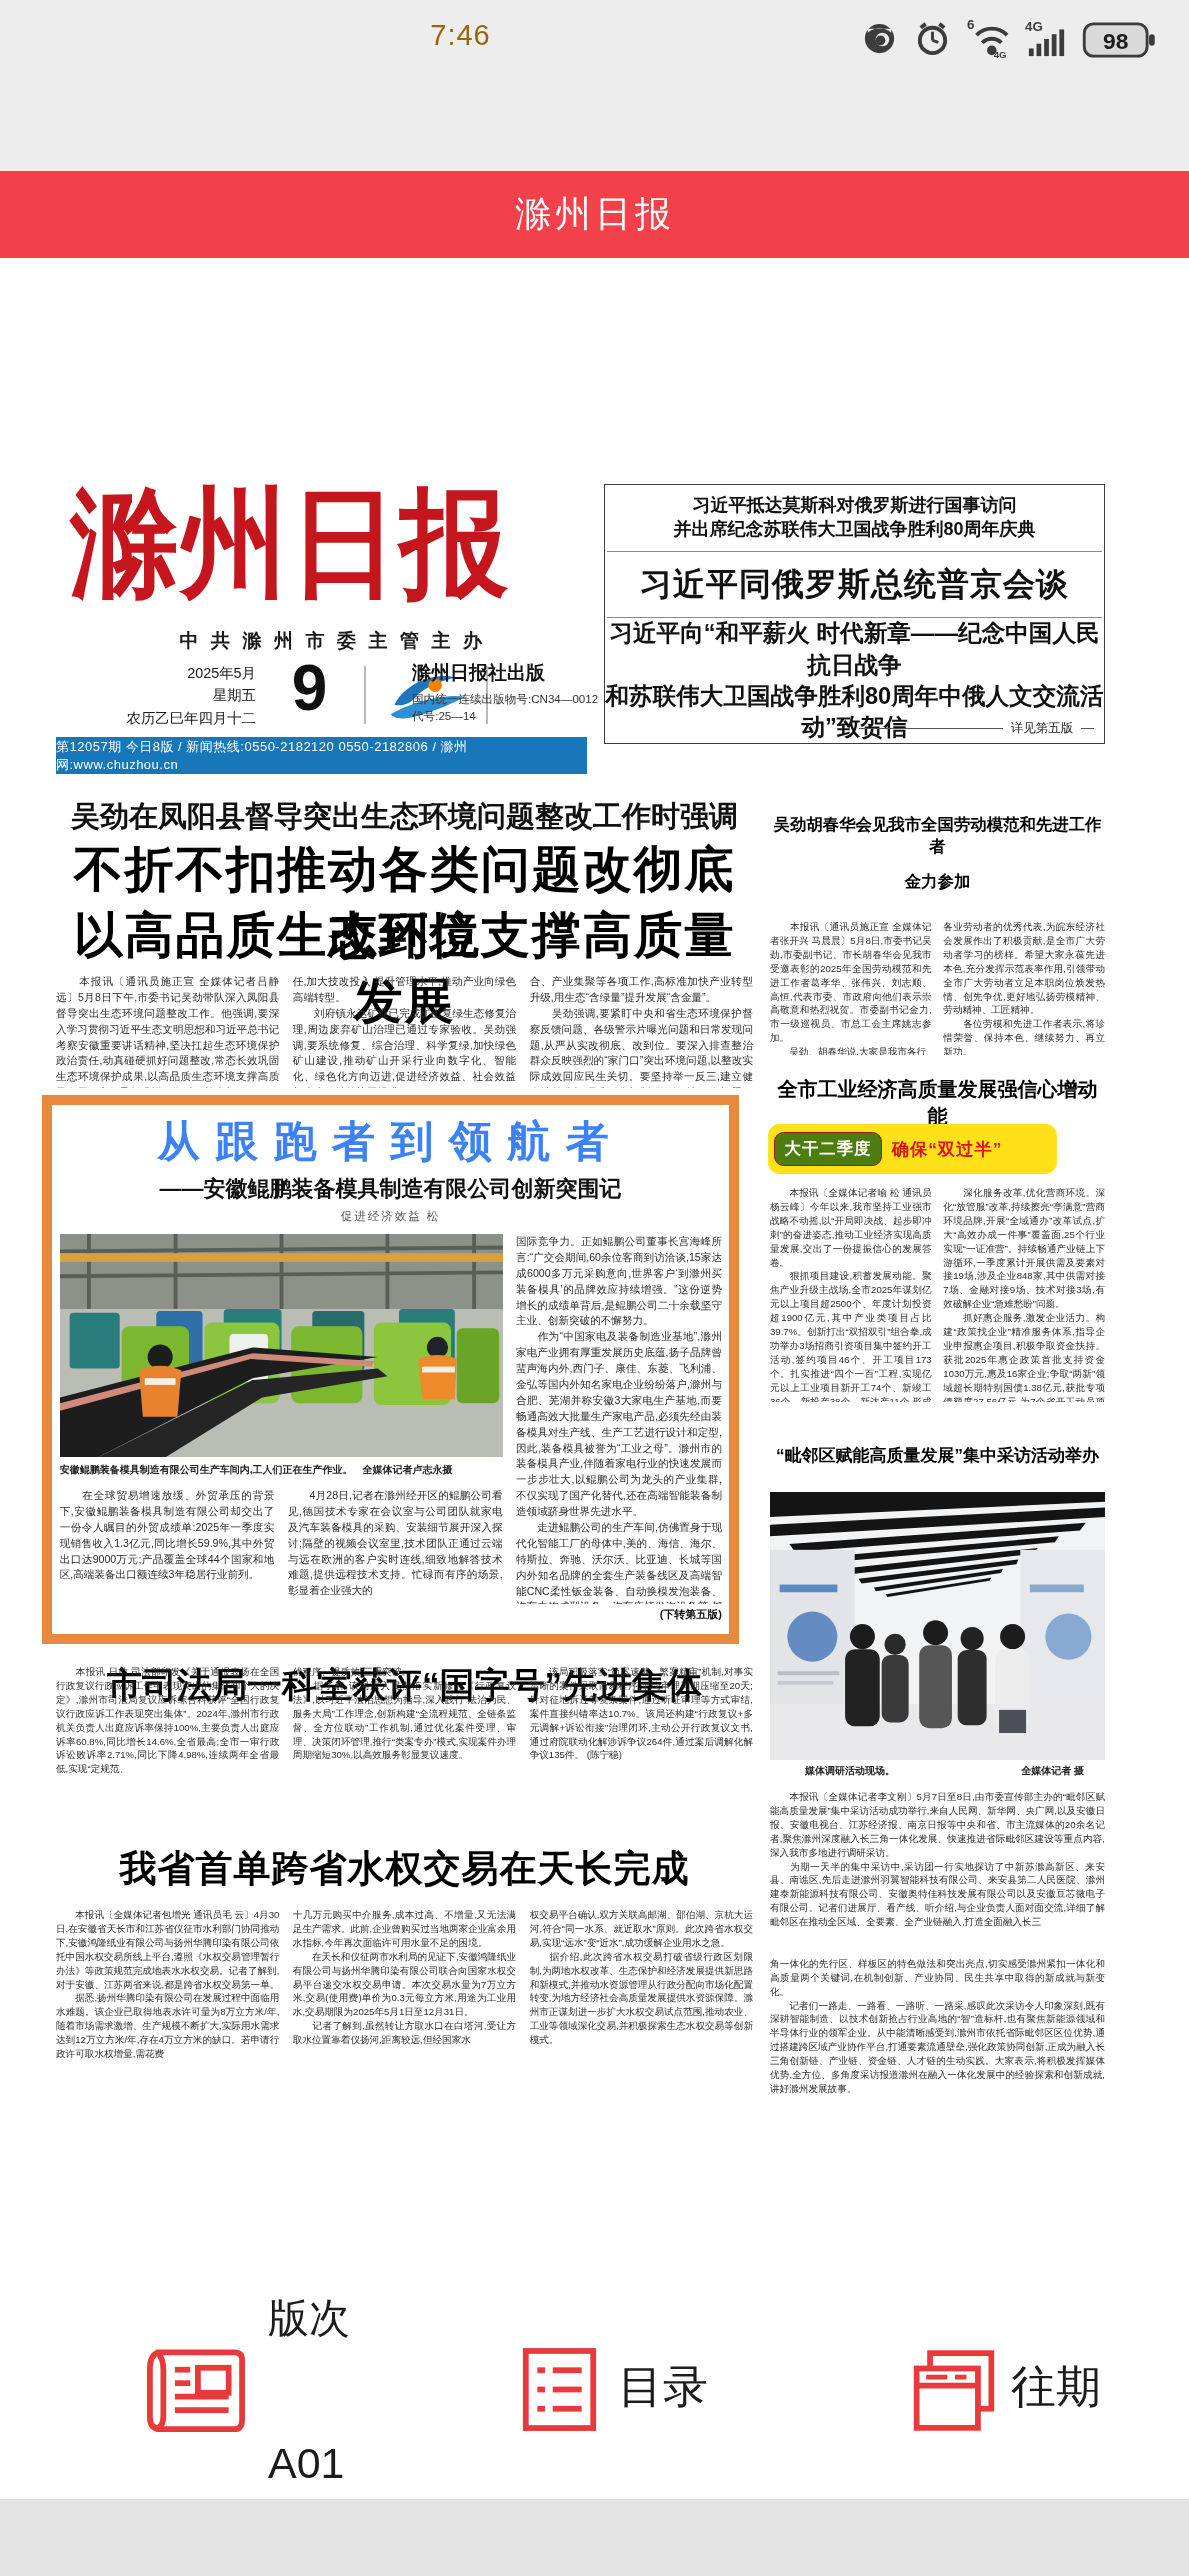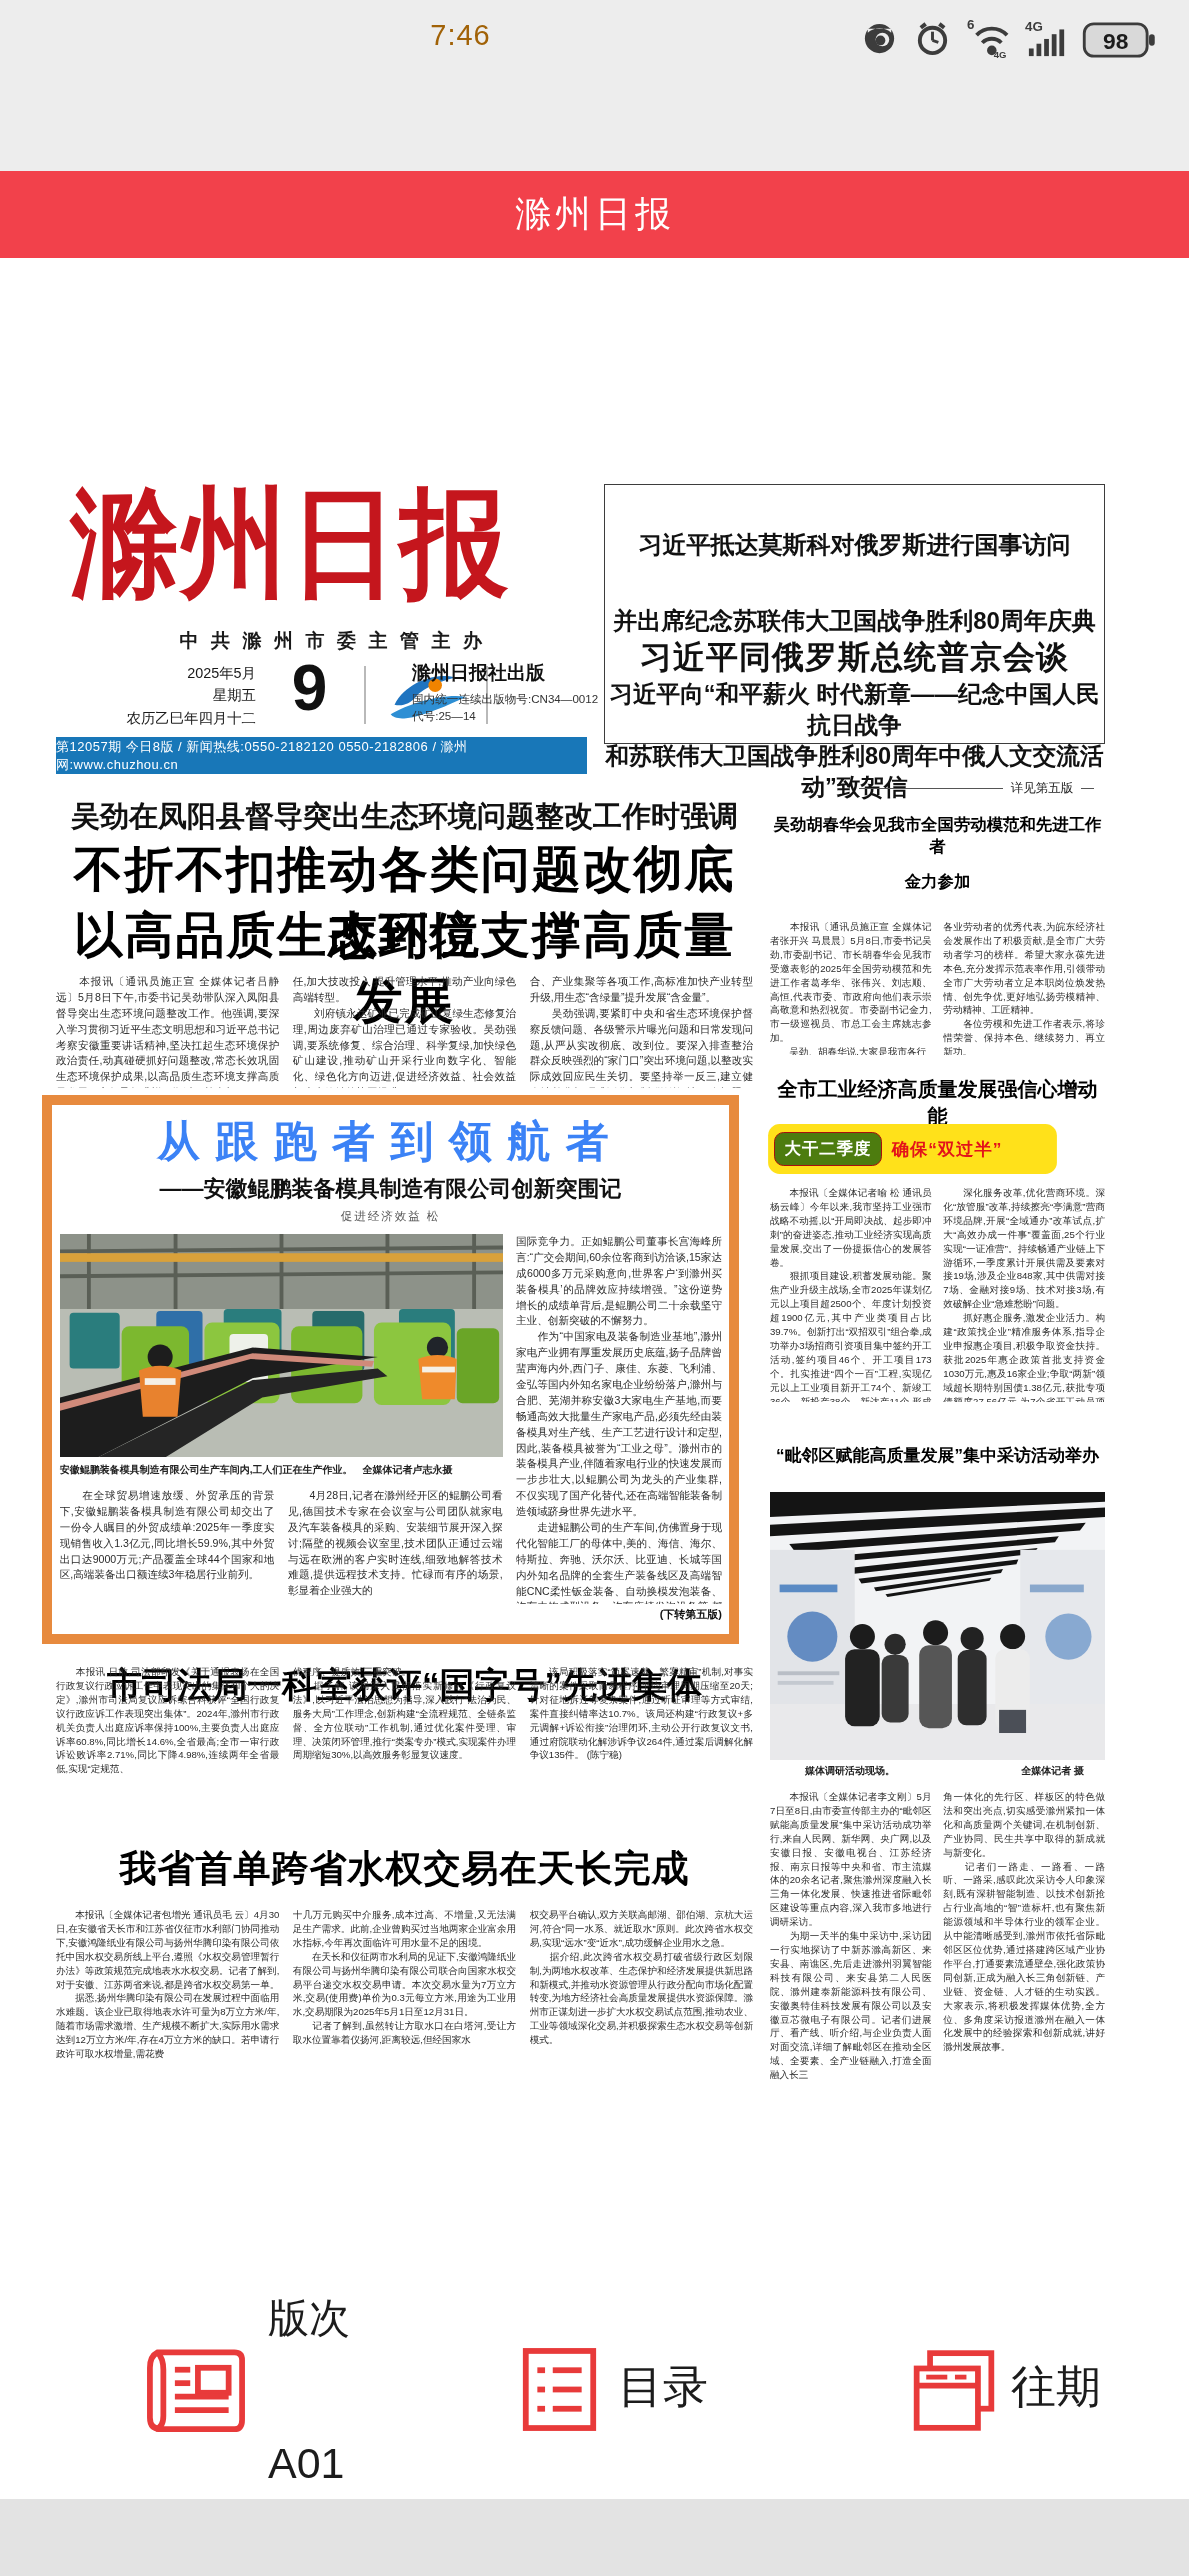--- a/index.html
+++ b/index.html
@@ -26,21 +26,21 @@
   .day-num{left:266px;top:651px;width:87px;font-size:64px;font-weight:900;color:#111;text-align:center;}
   .vline{width:1.9px;height:58px;background:#b9b9b9;top:666px;}
   .pub-stack{left:412px;top:660px;width:289px;}
   .pub-name{font-size:19px;font-weight:800;color:#111;}
   .pub-small{font-size:11.6px;color:#333;line-height:1.5;margin-top:3.9px;}
   .info-bar{left:56px;top:737px;width:531px;height:37px;background:#1877b8;color:#fff;display:flex;align-items:center;justify-content:center;font-size:13px;letter-spacing:0.5px;}
   .headline-box{left:604px;top:484px;width:501px;height:260px;border:1.9px solid #3d3d3d;background:#fff;box-sizing:border-box;display:flex;flex-direction:column;}
   .hb-row{flex:1;display:flex;flex-direction:column;align-items:center;justify-content:center;position:relative;}
   .hb-sep{height:1px;background:#8a8a8a;margin:0 1.9px;}
   .hb-line{font-weight:800;color:#111;text-align:center;line-height:1.32;}
-  .hb-f1{font-size:24px;margin-top:44px;}
+  .hb-f1{font-size:18px;}
   .hb-f2{font-size:32px;letter-spacing:1px;}
   .hb-f3{font-size:23.6px;}
   .hb-more{position:absolute;right:9.6px;bottom:5.8px;display:flex;align-items:center;gap:7.7px;font-size:12.5px;color:#222;}
   .hb-more .dash{height:1px;background:#555;display:inline-block;}
   
   .kicker{left:56px;top:797px;width:697px;text-align:center;font-size:29px;font-weight:800;color:#111;}
   .big-head{left:56px;width:697px;text-align:center;font-size:49px;font-weight:900;color:#000;letter-spacing:1.9px;}
   .cols{display:flex;gap:13.5px;overflow:hidden;}
   .col{flex:1;font-size:10.6px;line-height:1.5;text-align:justify;color:#2b2b2b;white-space:pre-line;overflow:hidden;}
   .col-s{font-size:9.6px;line-height:1.45;}
@@ -256,21 +256,21 @@
         <circle cx="252" cy="150" r="13" fill="#1c1c1c"></circle>
           <rect x="234" y="163" width="36" height="84" rx="10" fill="#ececec"></rect>
         <rect x="238" y="226" width="28" height="24" fill="#4b4f57"></rect>
       </g>
     </svg>
   </div>
   <div class="abs caption-row" style="left:805px;top:1764px;width:279px;">
     <span>媒体调研活动现场。</span>
     <span>全媒体记者  摄</span>
   </div>
-  <div class="abs cols" style="left:770px;top:1790px;width:335px;height:322px;gap:11.6px;">
+  <div class="abs cols" style="left:770px;top:1790px;width:335px;height:322px;gap:11.6px;flex-direction:column;">
     <div class="col col-s">　　本报讯〔全媒体记者李文刚〕5月7日至8日,由市委宣传部主办的“毗邻区赋能高质量发展”集中采访活动成功举行,来自人民网、新华网、央广网,以及安徽日报、安徽电视台、江苏经济报、南京日报等中央和省、市主流媒体的20余名记者,聚焦滁州深度融入长三角一体化发展、快速推进省际毗邻区建设等重点内容,深入我市多地进行调研采访。
 　　为期一天半的集中采访中,采访团一行实地探访了中新苏滁高新区、来安县、南谯区,先后走进滁州羽翼智能科技有限公司、来安县第二人民医院、滁州建泰新能源科技有限公司、安徽奥特佳科技发展有限公司以及安徽豆芯微电子有限公司。记者们进展厅、看产线、听介绍,与企业负责人面对面交流,详细了解毗邻区在推动全区域、全要素、全产业链融入,打造全面融入长三</div>
     <div class="col col-s">角一体化的先行区、样板区的特色做法和突出亮点,切实感受滁州紧扣一体化和高质量两个关键词,在机制创新、产业协同、民生共享中取得的新成就与新变化。
 　　记者们一路走、一路看、一路听、一路采,感叹此次采访令人印象深刻,既有深耕智能制造、以技术创新抢占行业高地的“智”造标杆,也有聚焦新能源领域和半导体行业的领军企业。从中能清晰感受到,滁州市依托省际毗邻区区位优势,通过搭建跨区域产业协作平台,打通要素流通壁垒,强化政策协同创新,正成为融入长三角创新链、产业链、资金链、人才链的生动实践。大家表示,将积极发挥媒体优势,全方位、多角度采访报道滁州在融入一体化发展中的经验探索和创新成就,讲好滁州发展故事。</div>
   </div>
 
   <div class="abs feature-box">
     <div class="fb-inner">
       <div class="fb-title">从跟跑者到领航者</div>
       <div class="fb-sub">——安徽鲲鹏装备模具制造有限公司创新突围记</div>

